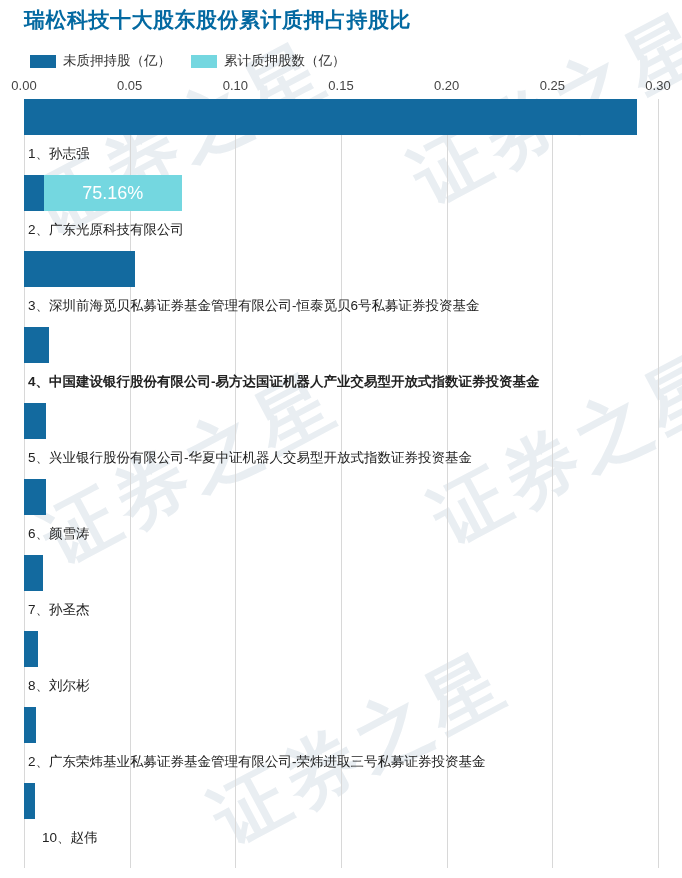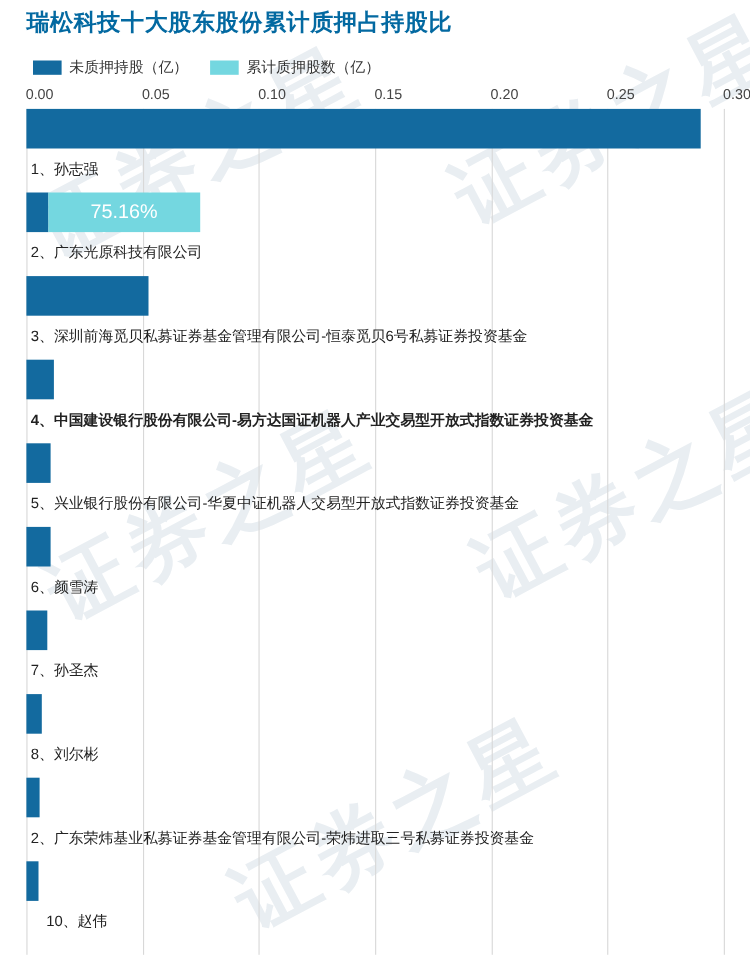--- a/index.html
+++ b/index.html
@@ -77,21 +77,21 @@
     left: 24px;
     top: 78px;
     width: 634px;
     height: 790px;
     z-index: 3;
   }
 
   
   .axis-row {
     position: absolute;
-    left: 12px;
+    left: 0;
     top: 0;
     width: 100%;
     height: 18px;
   }
   .tick-label {
     position: absolute;
     top: 0;
     font-size: 13px;
     color: #444444;
     transform: translateX(-50%);

